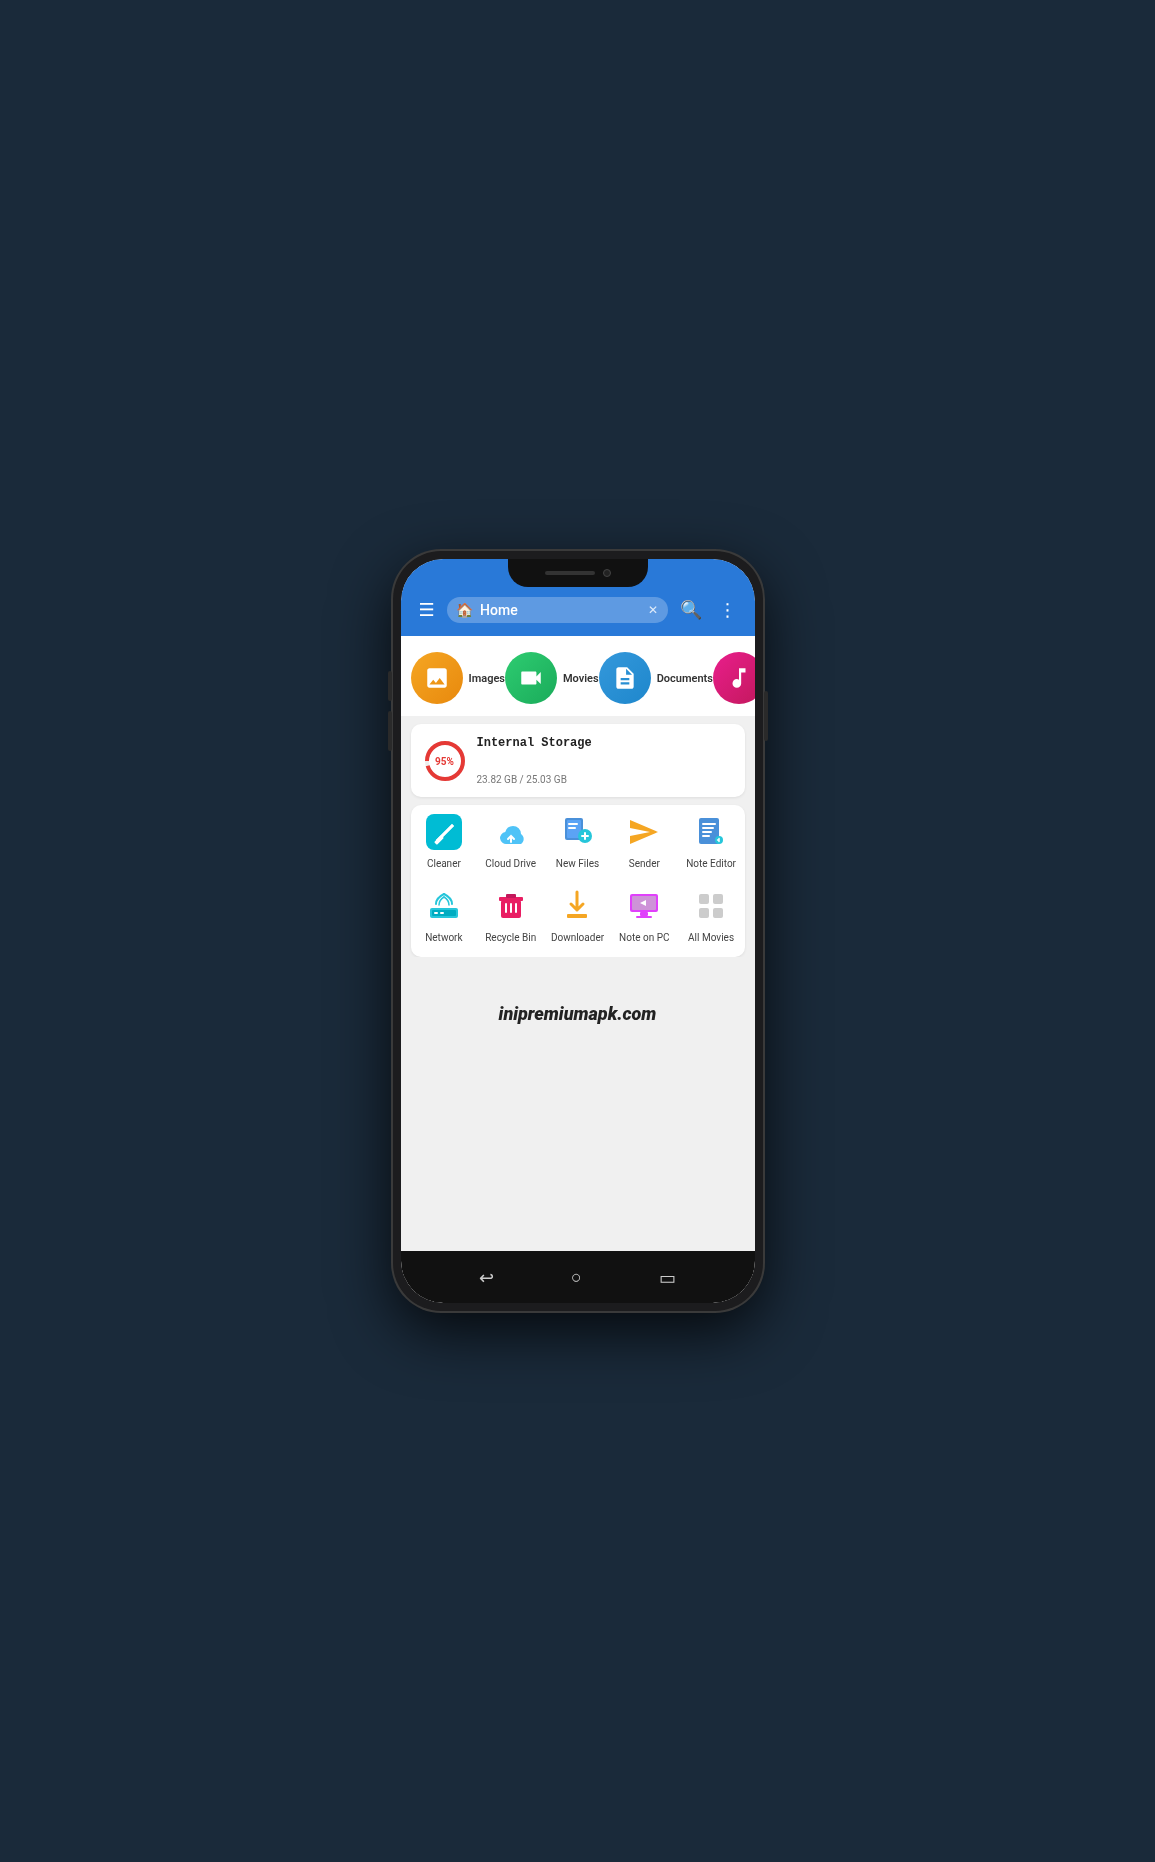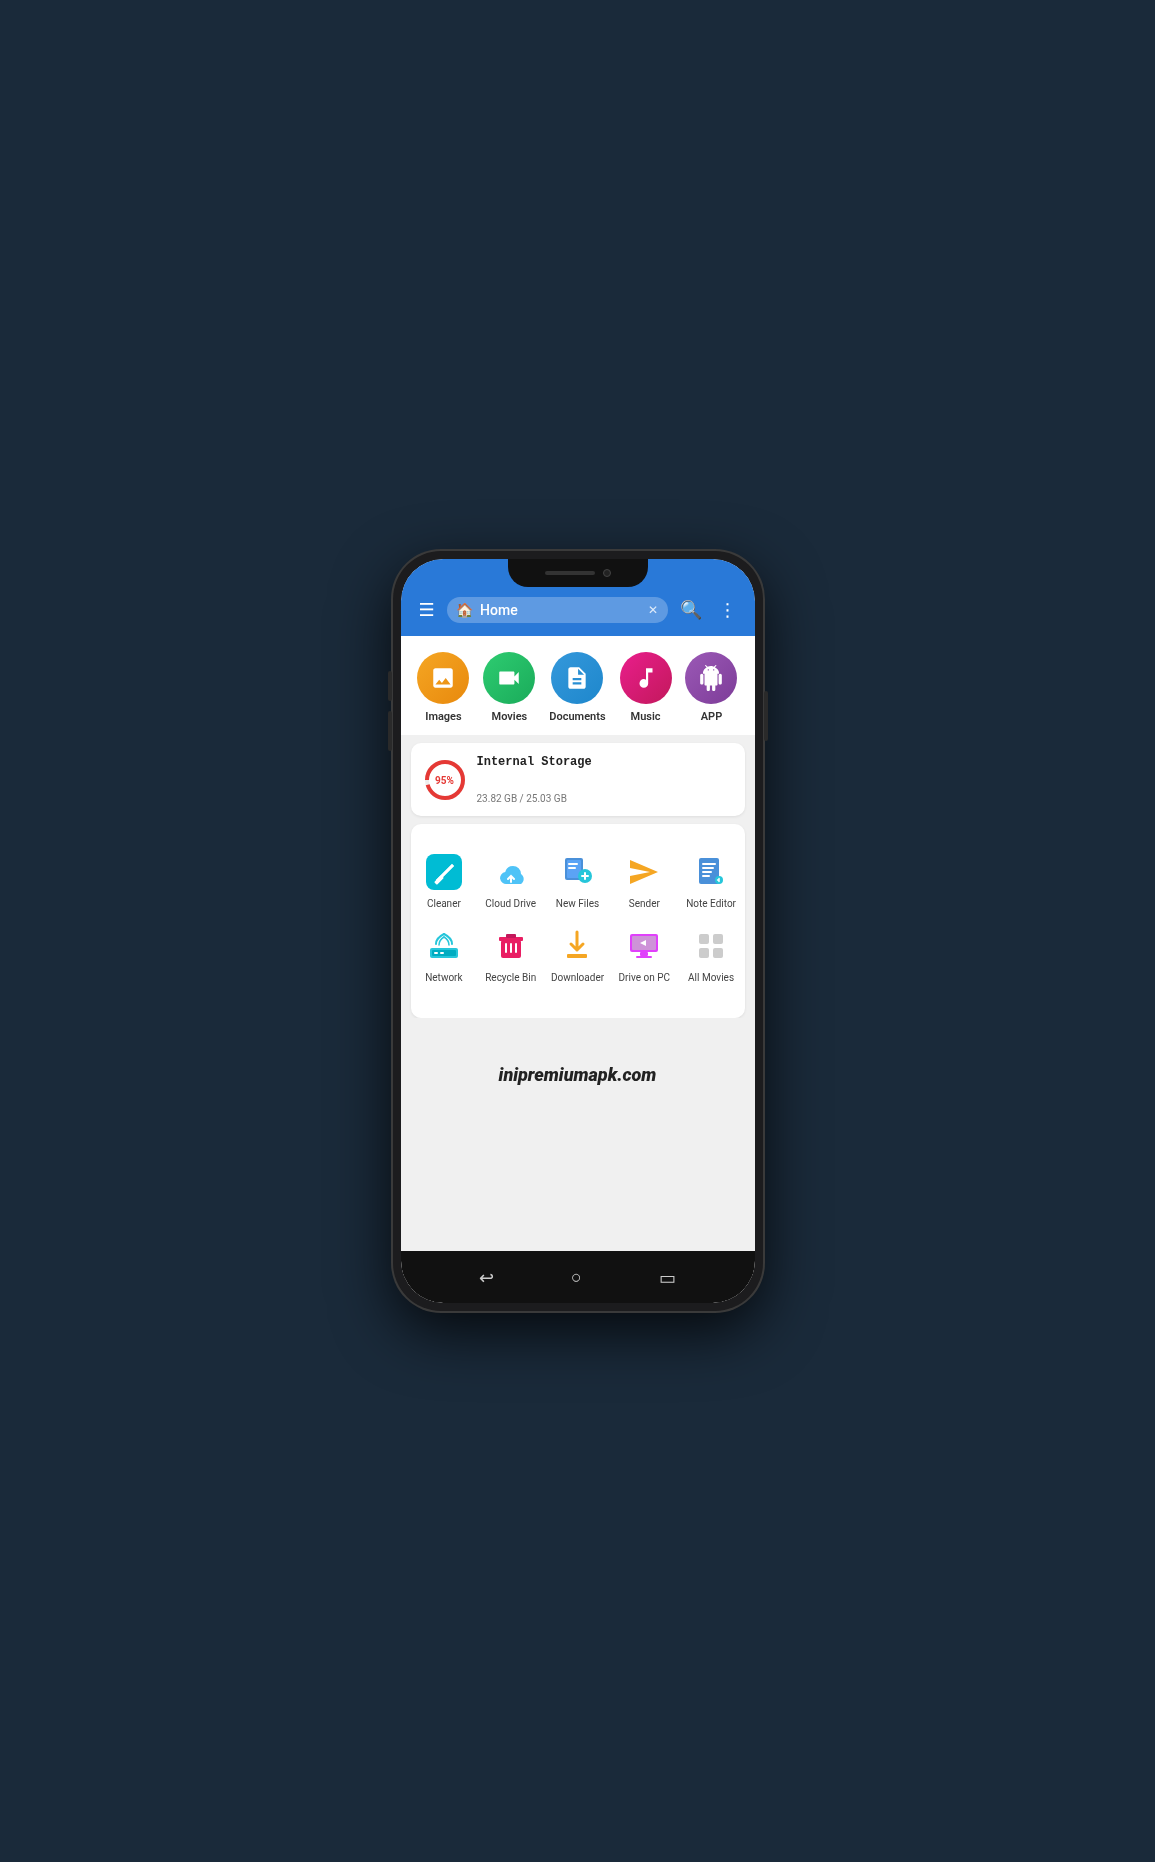--- a/index.html
+++ b/index.html
@@ -158,21 +158,20 @@
     .category-row {
       background: white;
       display: flex;
       justify-content: space-around;
       padding: 16px 10px 12px;
       margin-bottom: 8px;
     }
 
     .category-item {
       display: flex;
-      flex-direction: column;
       align-items: center;
       gap: 6px;
       cursor: pointer;
     }
 
     .cat-icon {
       width: 52px;
       height: 52px;
       border-radius: 50%;
       display: flex;
@@ -258,21 +257,21 @@
       width: 44px;
       height: 44px;
       flex-shrink: 0;
     }
 
     
     .tools-card {
       background: white;
       border-radius: 10px;
       margin: 0 10px;
-      padding: 23px 0;
+      padding: 2px 0;
       box-shadow: 0 1px 3px rgba(0,0,0,0.08);
     }
 
     .tools-row {
       display: flex;
       justify-content: space-around;
       padding: 4px 0 12px;
     }
 
     .tool-item {
@@ -538,21 +537,21 @@
             <div class="tool-item">
               <div class="tool-icon">
                 <svg width="36" height="36" viewBox="0 0 36 36">
                   <rect x="4" y="6" width="28" height="18" rx="2" fill="#e040fb"></rect>
                   <rect x="6" y="8" width="24" height="14" rx="1" fill="#ce93d8"></rect>
                   <rect x="14" y="24" width="8" height="4" rx="1" fill="#e040fb"></rect>
                   <rect x="10" y="28" width="16" height="2" rx="1" fill="#e040fb"></rect>
                   <path d="M14 15 L20 12 L20 18 Z" fill="white"></path>
                 </svg>
               </div>
-              <span class="tool-label">Drive on PC</span>
+              <span class="tool-label">Note on PC</span>
             </div>
 
             <div class="tool-item">
               <div class="tool-icon">
                 <svg width="36" height="36" viewBox="0 0 36 36">
                   <rect x="6" y="6" width="10" height="10" rx="2" fill="#ccc"></rect>
                   <rect x="20" y="6" width="10" height="10" rx="2" fill="#ccc"></rect>
                   <rect x="6" y="20" width="10" height="10" rx="2" fill="#ccc"></rect>
                   <rect x="20" y="20" width="10" height="10" rx="2" fill="#ccc"></rect>
                 </svg>

